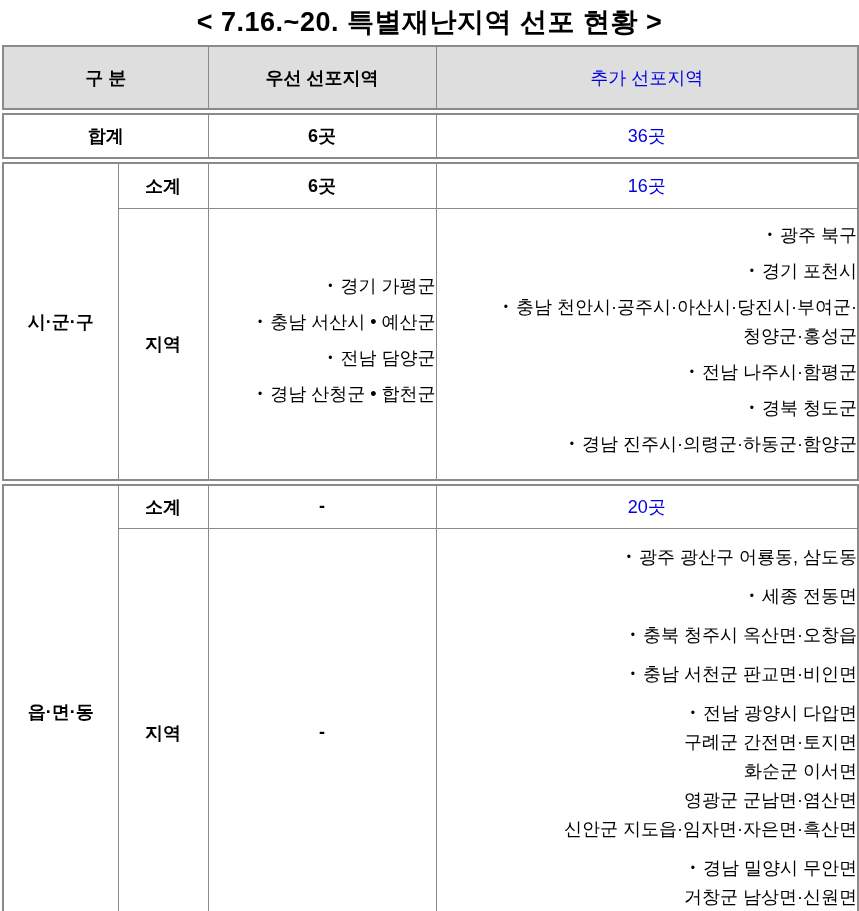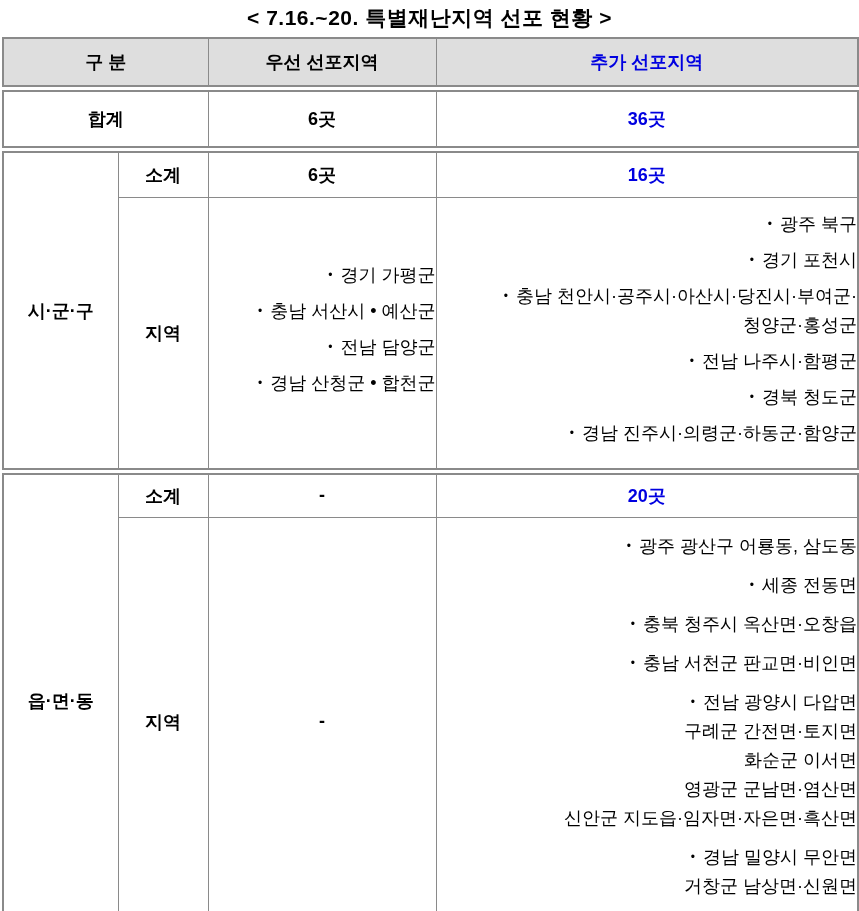--- a/index.html
+++ b/index.html
@@ -11,38 +11,38 @@
   *{box-sizing:border-box;}
   html,body{margin:0;padding:0;}
   body{
     width:859px;height:911px;
     background:#ffffff;
     font-family:"Liberation Sans","DejaVu Sans",sans-serif;
     color:#000;
     overflow:hidden;
   }
   .title{
-    font-size:21px;font-weight:bold;text-align:center;
+    font-size:27px;font-weight:bold;text-align:center;
     margin:4px 0 5px 0;letter-spacing:0.5px;
   }
   .table-wrap{margin:0 2px;}
   table.band{
     border-collapse:collapse;table-layout:fixed;width:855px;
     margin-bottom:3px;
   }
   table.band td{
     border:1px solid var(--grid-gray);
     font-size:18px;
     text-align:center;vertical-align:middle;
     padding:0;
   }
   table.band{border:2px solid var(--grid-gray);}
   td.bold{font-weight:bold;}
   td.hdr{background:var(--header-bg);font-weight:bold;}
-  td.blue-text{color:var(--accent-blue);font-weight:bold;}
+  td.blue-text{color:var(--accent-blue);font-weight:normal;}
   td.blue-all{border:3px solid var(--blue-border);}
   td.blue-top{border-top:3px solid var(--blue-border);
               border-left:3px solid var(--blue-border);
               border-right:3px solid var(--blue-border);}
   td.blue-bottom{border-bottom:3px solid var(--blue-border);
                  border-left:3px solid var(--blue-border);
                  border-right:3px solid var(--blue-border);}
   td.list-cell{
     text-align:left;vertical-align:top;
     font-size:17px;font-weight:normal;
@@ -65,37 +65,37 @@
 <div class="table-wrap">
 
   <table class="band">
     <colgroup>
         <col style="width:115px">
         <col style="width:90px">
         <col style="width:228px">
         <col style="width:422px">
       </colgroup>
     <tbody>
-        <tr style="height:48px">
+        <tr style="height:63px">
       <td colspan="2" class="hdr">구 분</td>
       <td class="hdr">우선 선포지역</td>
       <td class="hdr blue-text blue-all">추가 선포지역</td>
     </tr>
   </tbody>
     </table>
 
   <table class="band">
     <colgroup>
         <col style="width:115px">
         <col style="width:90px">
         <col style="width:228px">
         <col style="width:422px">
       </colgroup>
     <tbody>
-        <tr style="height:56px">
+        <tr style="height:44px">
       <td colspan="2" class="bold">합계</td>
       <td class="bold">6곳</td>
       <td class="blue-text blue-all">36곳</td>
     </tr>
   </tbody>
     </table>
 
   <table class="band">
     <colgroup>
         <col style="width:115px">

